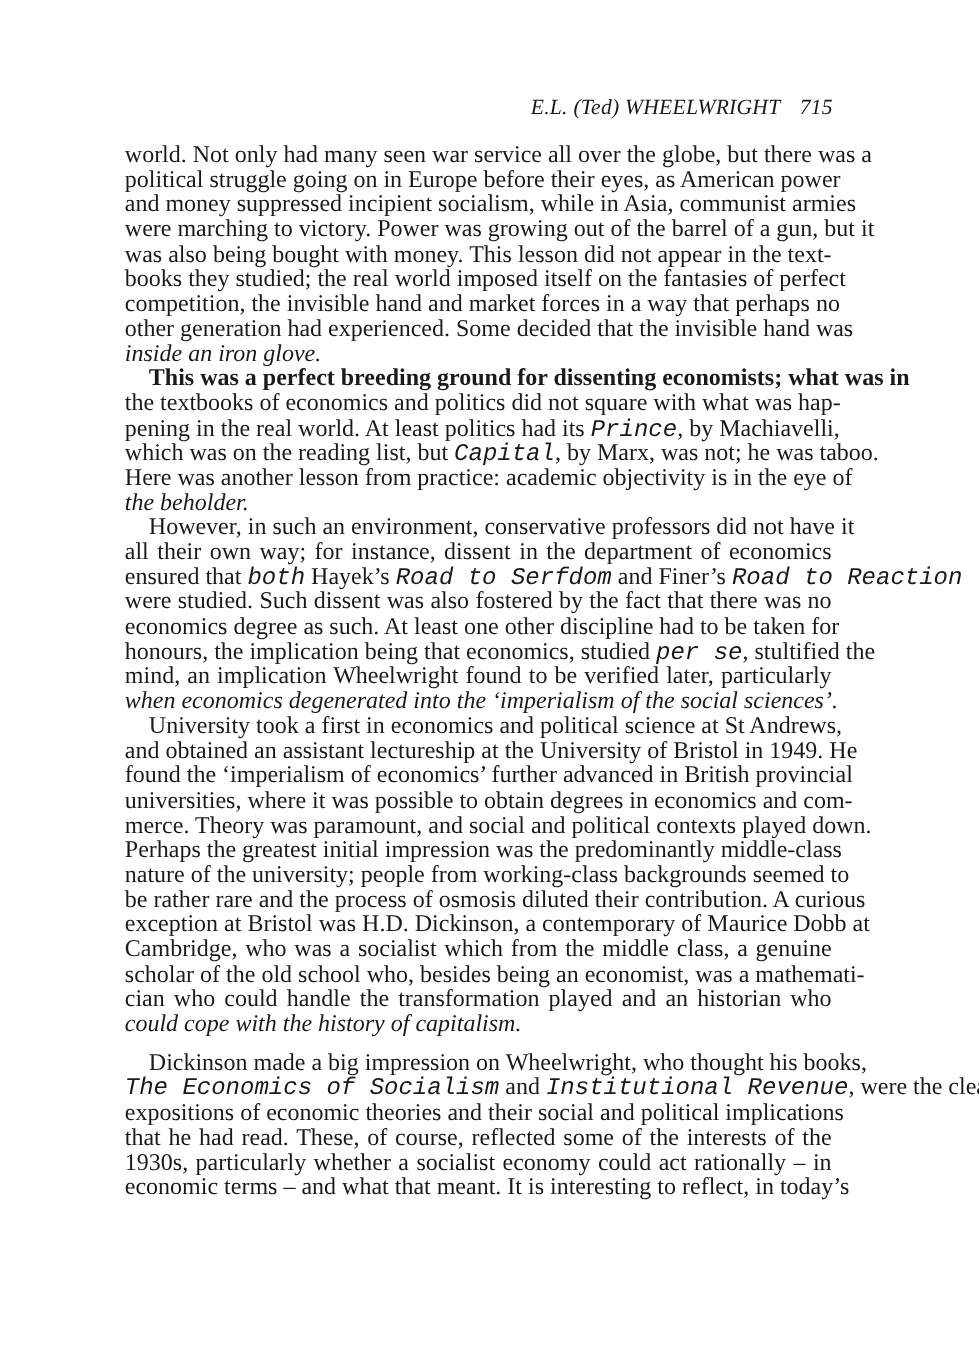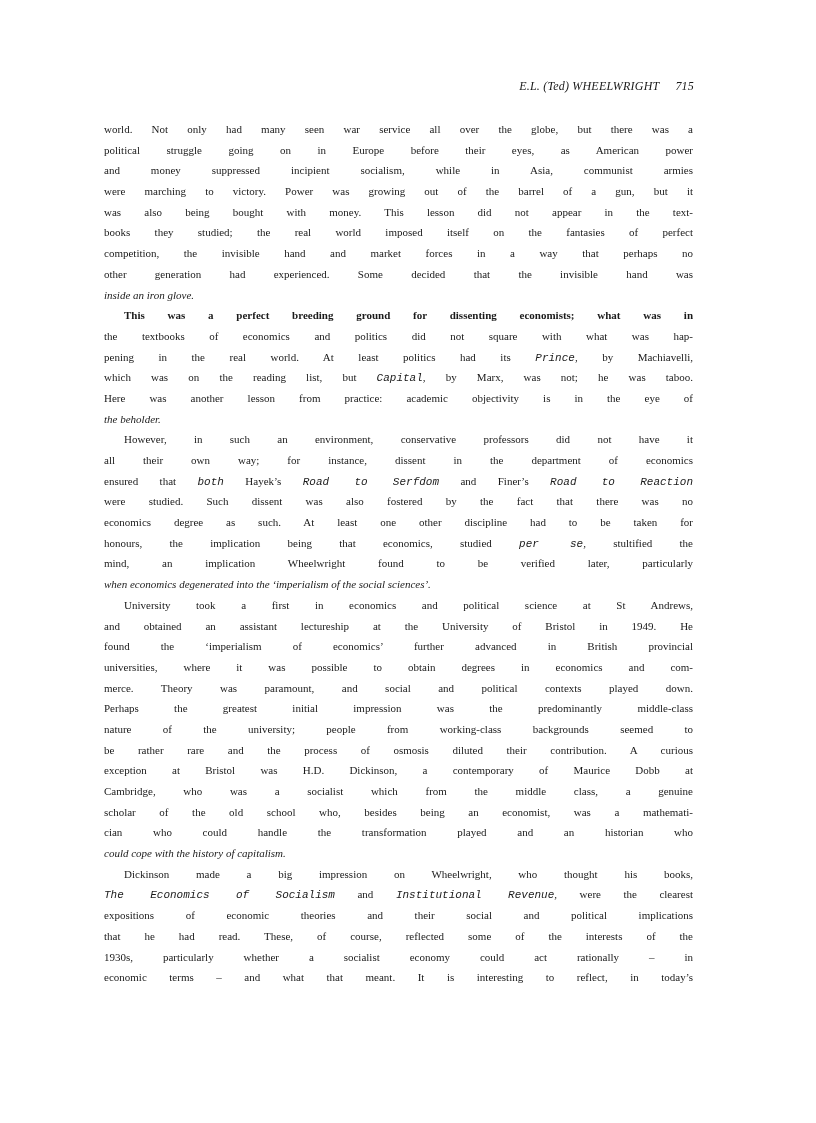--- a/index.html
+++ b/index.html
@@ -12,34 +12,34 @@
       height: 1123px;
       position: relative;
       overflow: hidden;
       font-family: "Liberation Serif", "DejaVu Serif", serif;
       color: #1a1a1a;
     }
     .running-head {
       position: absolute;
       top: 79px;
       right: 122px;
-      font-size: 12px;
+      font-size: 18px;
       font-style: italic;
       letter-spacing: 0.2px;
       white-space: nowrap;
     }
     .running-head .page-no {
       margin-left: 16px;
     }
     .body-text {
       position: absolute;
       left: 104px;
       top: 119px;
       width: 589px;
-      font-size: 11px;
+      font-size: 20px;
       line-height: 20.7px;
     }
     .line {
       display: block;
       text-align: justify;
       text-align-last: justify;
       white-space: nowrap;
       height: 20.7px;
     }
     .line.last {
@@ -94,20 +94,20 @@
       <span class="line"><span>Perhaps the greatest initial impression was the predominantly middle-class</span></span>
       <span class="line"><span>nature of the university; people from working-class backgrounds seemed to</span></span>
       <span class="line"><span>be rather rare and the process of osmosis diluted their contribution. A curious</span></span>
       <span class="line"><span>exception at Bristol was H.D. Dickinson, a contemporary of Maurice Dobb at</span></span>
       <span class="line"><span>Cambridge, who was a socialist which from the middle class, a genuine</span></span>
       <span class="line"><span>scholar of the old school who, besides being an economist, was a mathemati-</span></span>
       <span class="line"><span>cian who could handle the transformation played and an historian who</span></span>
       <span class="line last"><span>could cope with the history of capitalism.</span></span>
     </div>
     <div>
-      <span class="line" style="padding-left: 20px;"><span>Dickinson made a big impression on Wheelwright, who thought his books,</span></span>
+      <span class="line" style="padding-left: 20px; margin-top: 12px;"><span>Dickinson made a big impression on Wheelwright, who thought his books,</span></span>
       <span class="line"><em>The Economics of Socialism</em><span> and </span><em>Institutional Revenue</em><span>, were the clearest</span></span>
       <span class="line"><span>expositions of economic theories and their social and political implications</span></span>
       <span class="line"><span>that he had read. These, of course, reflected some of the interests of the</span></span>
       <span class="line"><span>1930s, particularly whether a socialist economy could act rationally – in</span></span>
       <span class="line"><span>economic terms – and what that meant. It is interesting to reflect, in today’s</span></span>
     </div>
   </div>
 
 </body></html>

